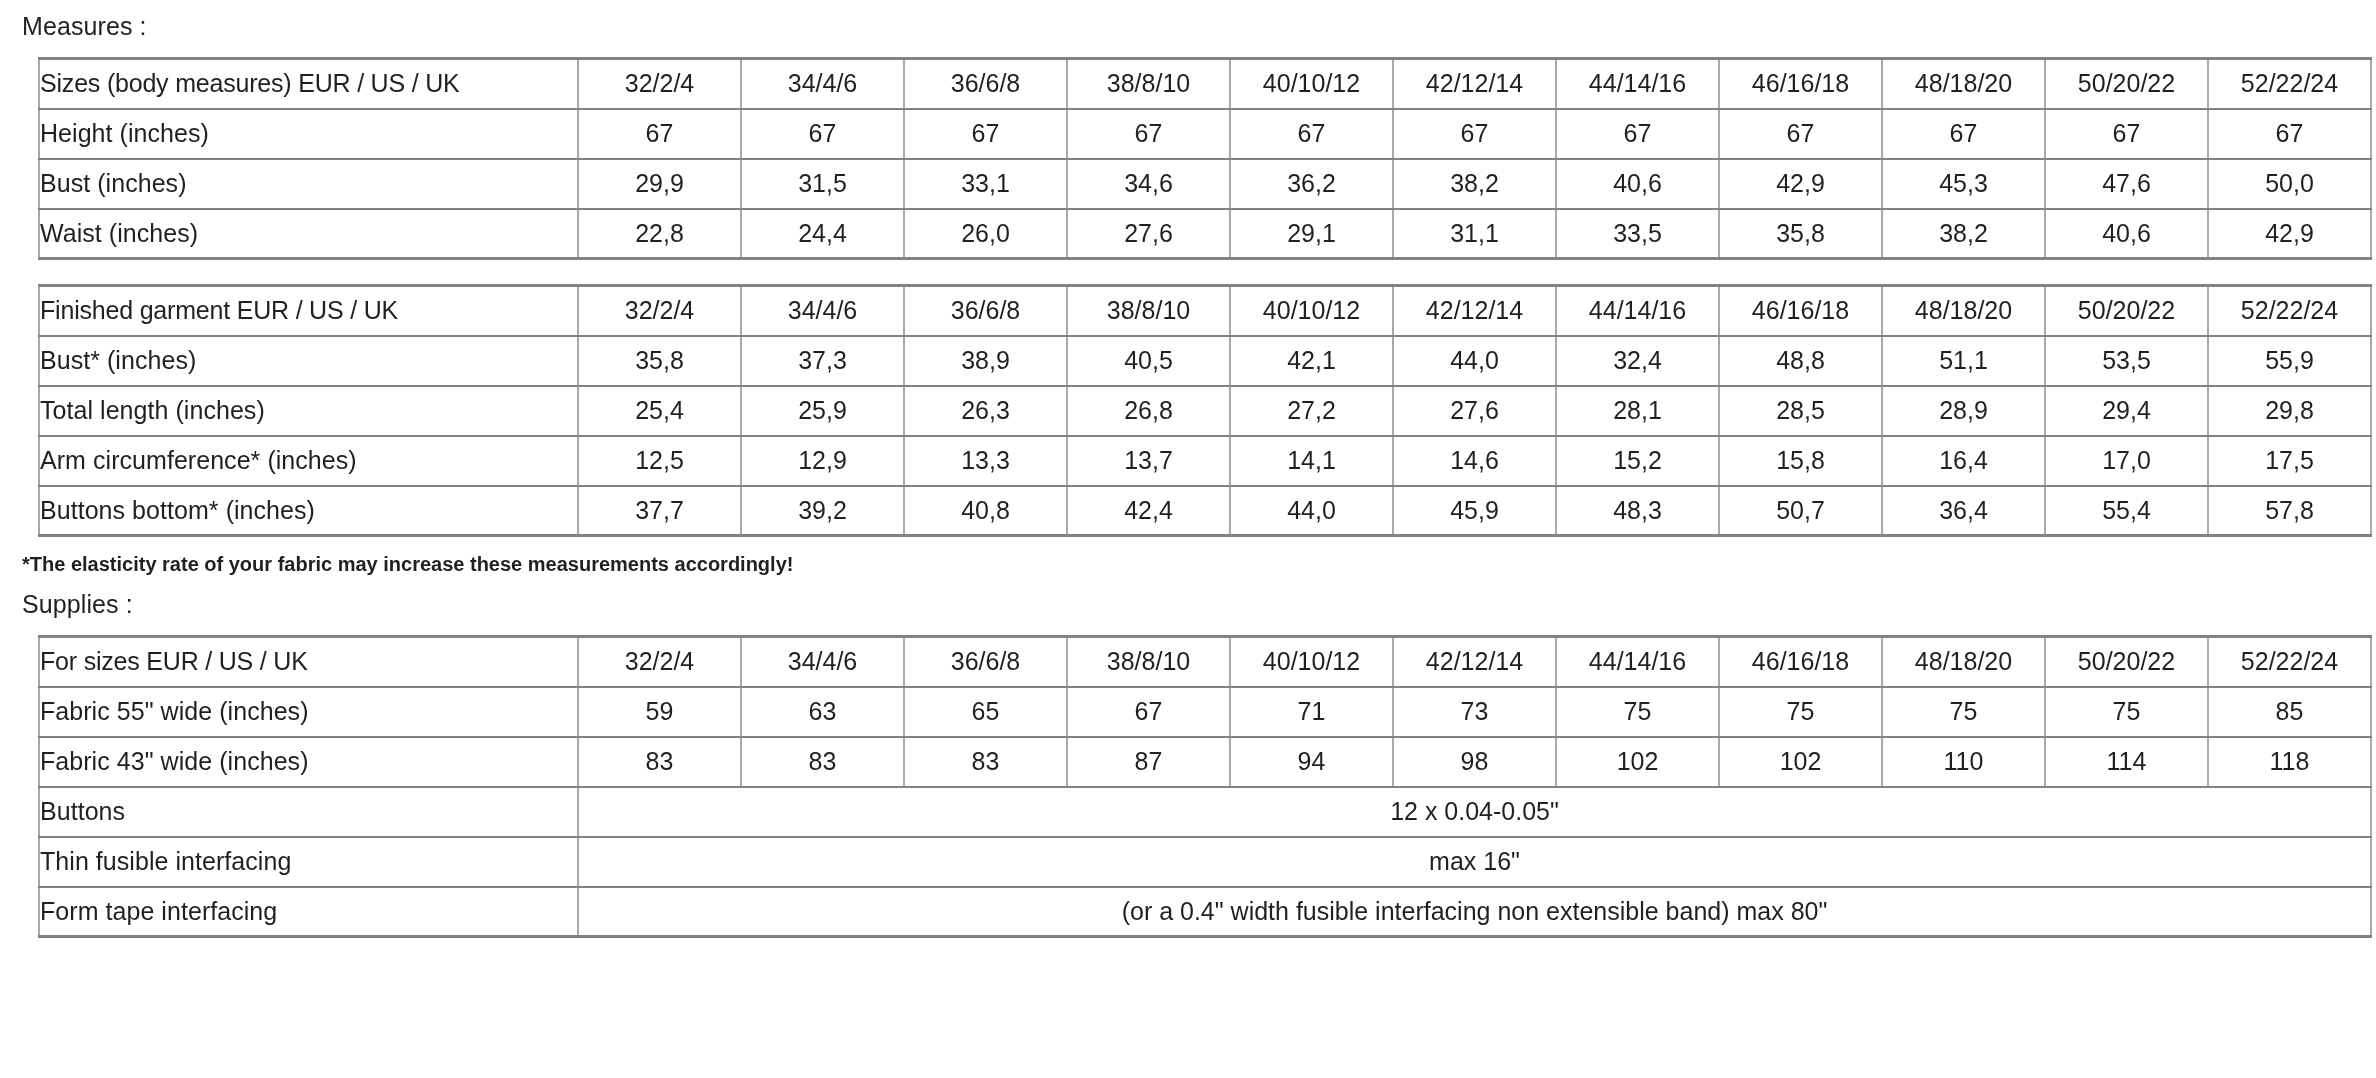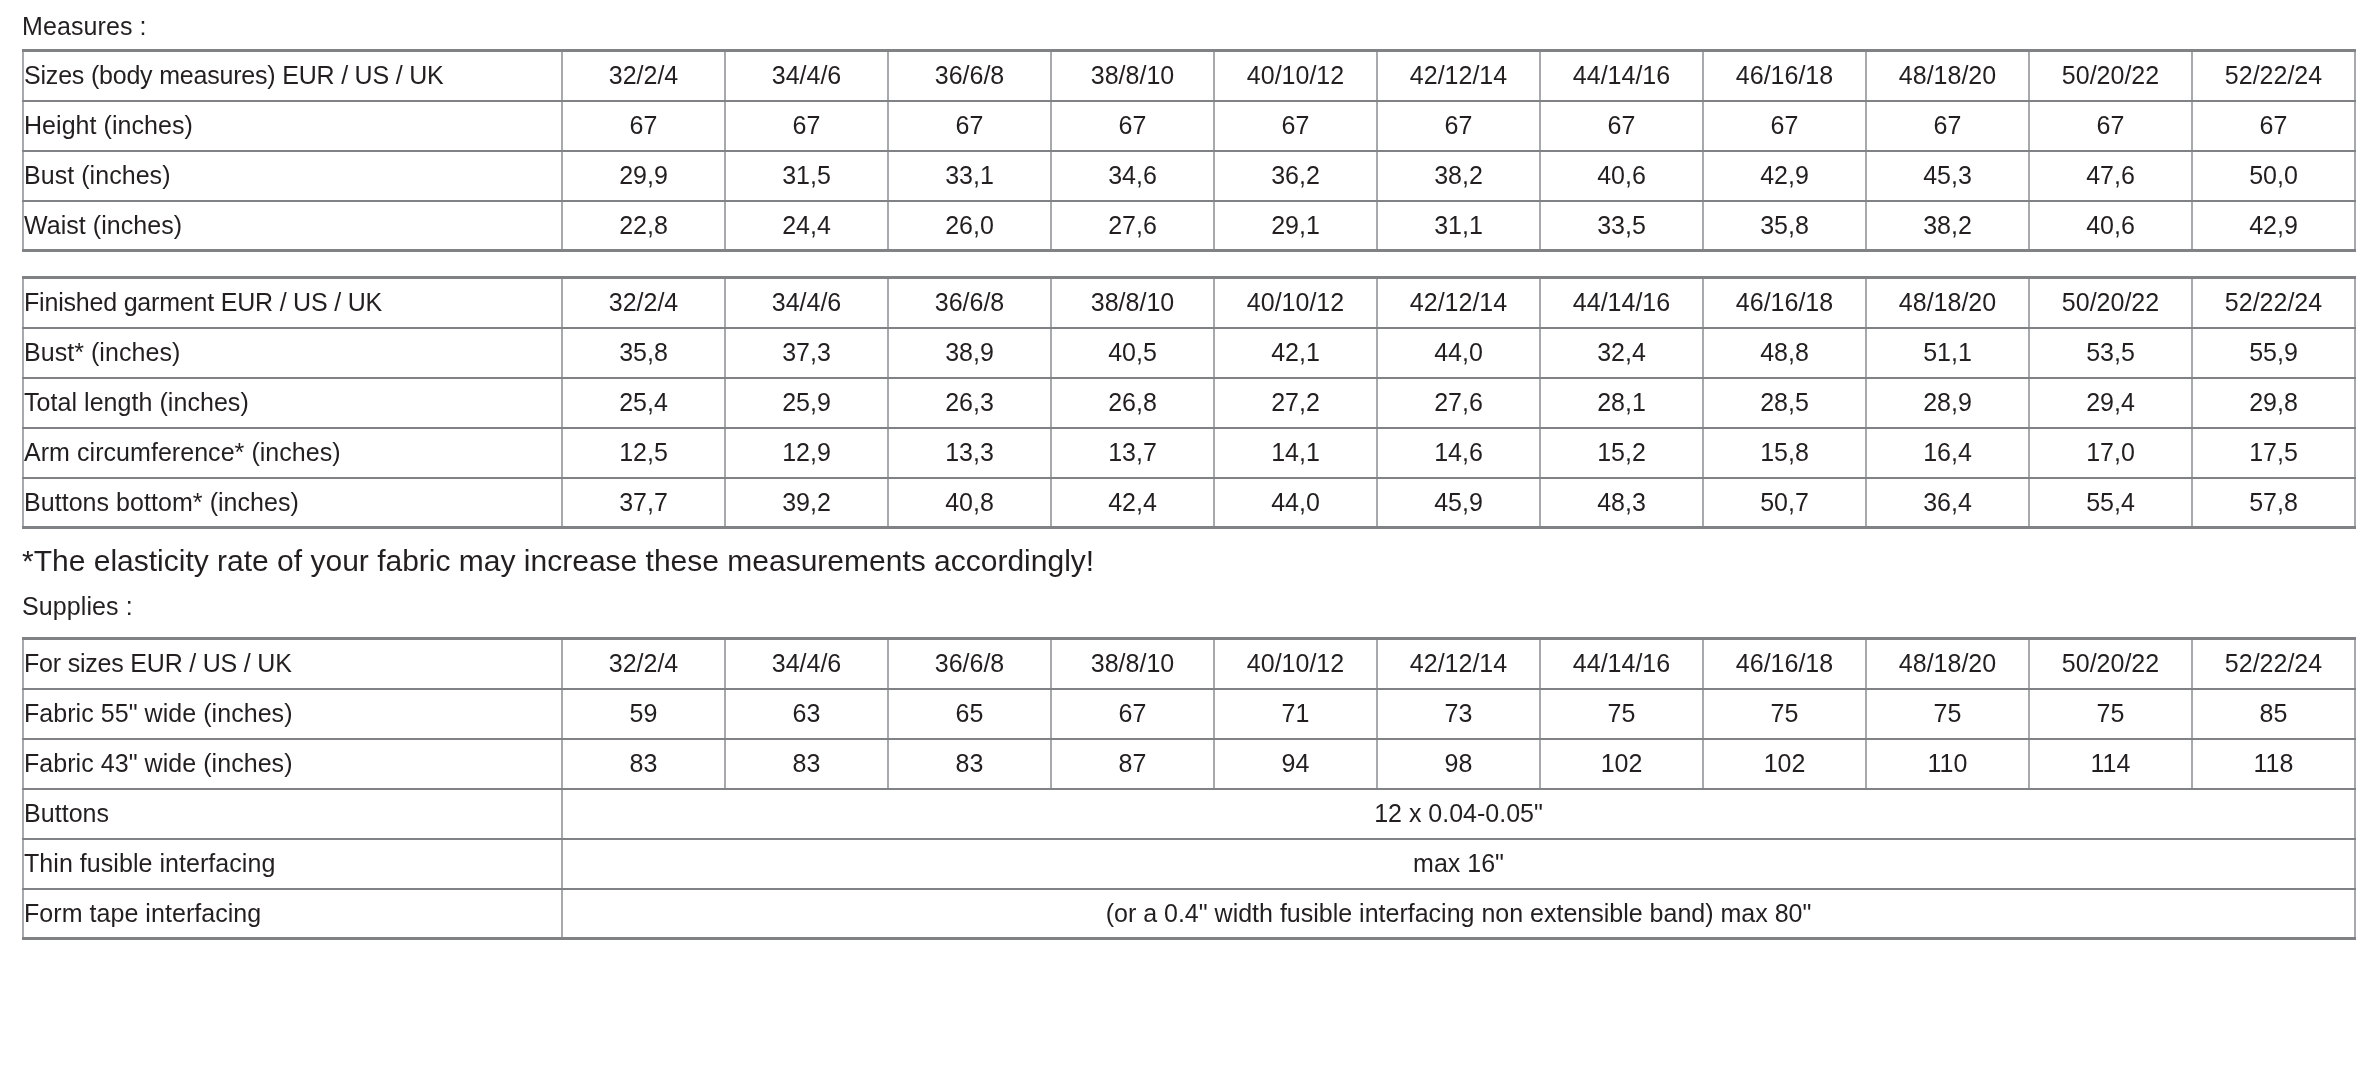--- a/index.html
+++ b/index.html
@@ -21,38 +21,40 @@
     padding: 0 24px 0 22px;
   }
   .caption {
     font-size: 25px;
     line-height: 1;
     color: #231f20;
     font-weight: 400;
     letter-spacing: 0.1px;
     white-space: pre;
   }
-  .cap-measures { padding-top: 14px; padding-bottom: 10px; }
+  .cap-measures { padding-top: 14px; padding-bottom: 18px; }
   .footnote {
-    font-size: 30px;
+    font-size: 20px;
     line-height: 1;
     padding-top: 17px;
     padding-bottom: 18px;
     white-space: pre;
+    font-weight: bold;
   }
   .cap-supplies { padding-bottom: 18px; }
 
   table.grid {
     border-collapse: collapse;
     table-layout: fixed;
     width: 2331px;
     border-top: 3px solid #808285;
     border-bottom: 3px solid #808285;
     border-left: 2px solid #808285;
     border-right: 2px solid #808285;
+    margin-left: 16px;
   }
   table.grid td, table.grid th {
     border-left: 2px solid #a7a9ac;
     border-right: 2px solid #a7a9ac;
     border-top: 2px solid #808285;
     border-bottom: 2px solid #808285;
     padding: 0;
     height: 50px;
     font-weight: 400;
     font-size: 25px;

